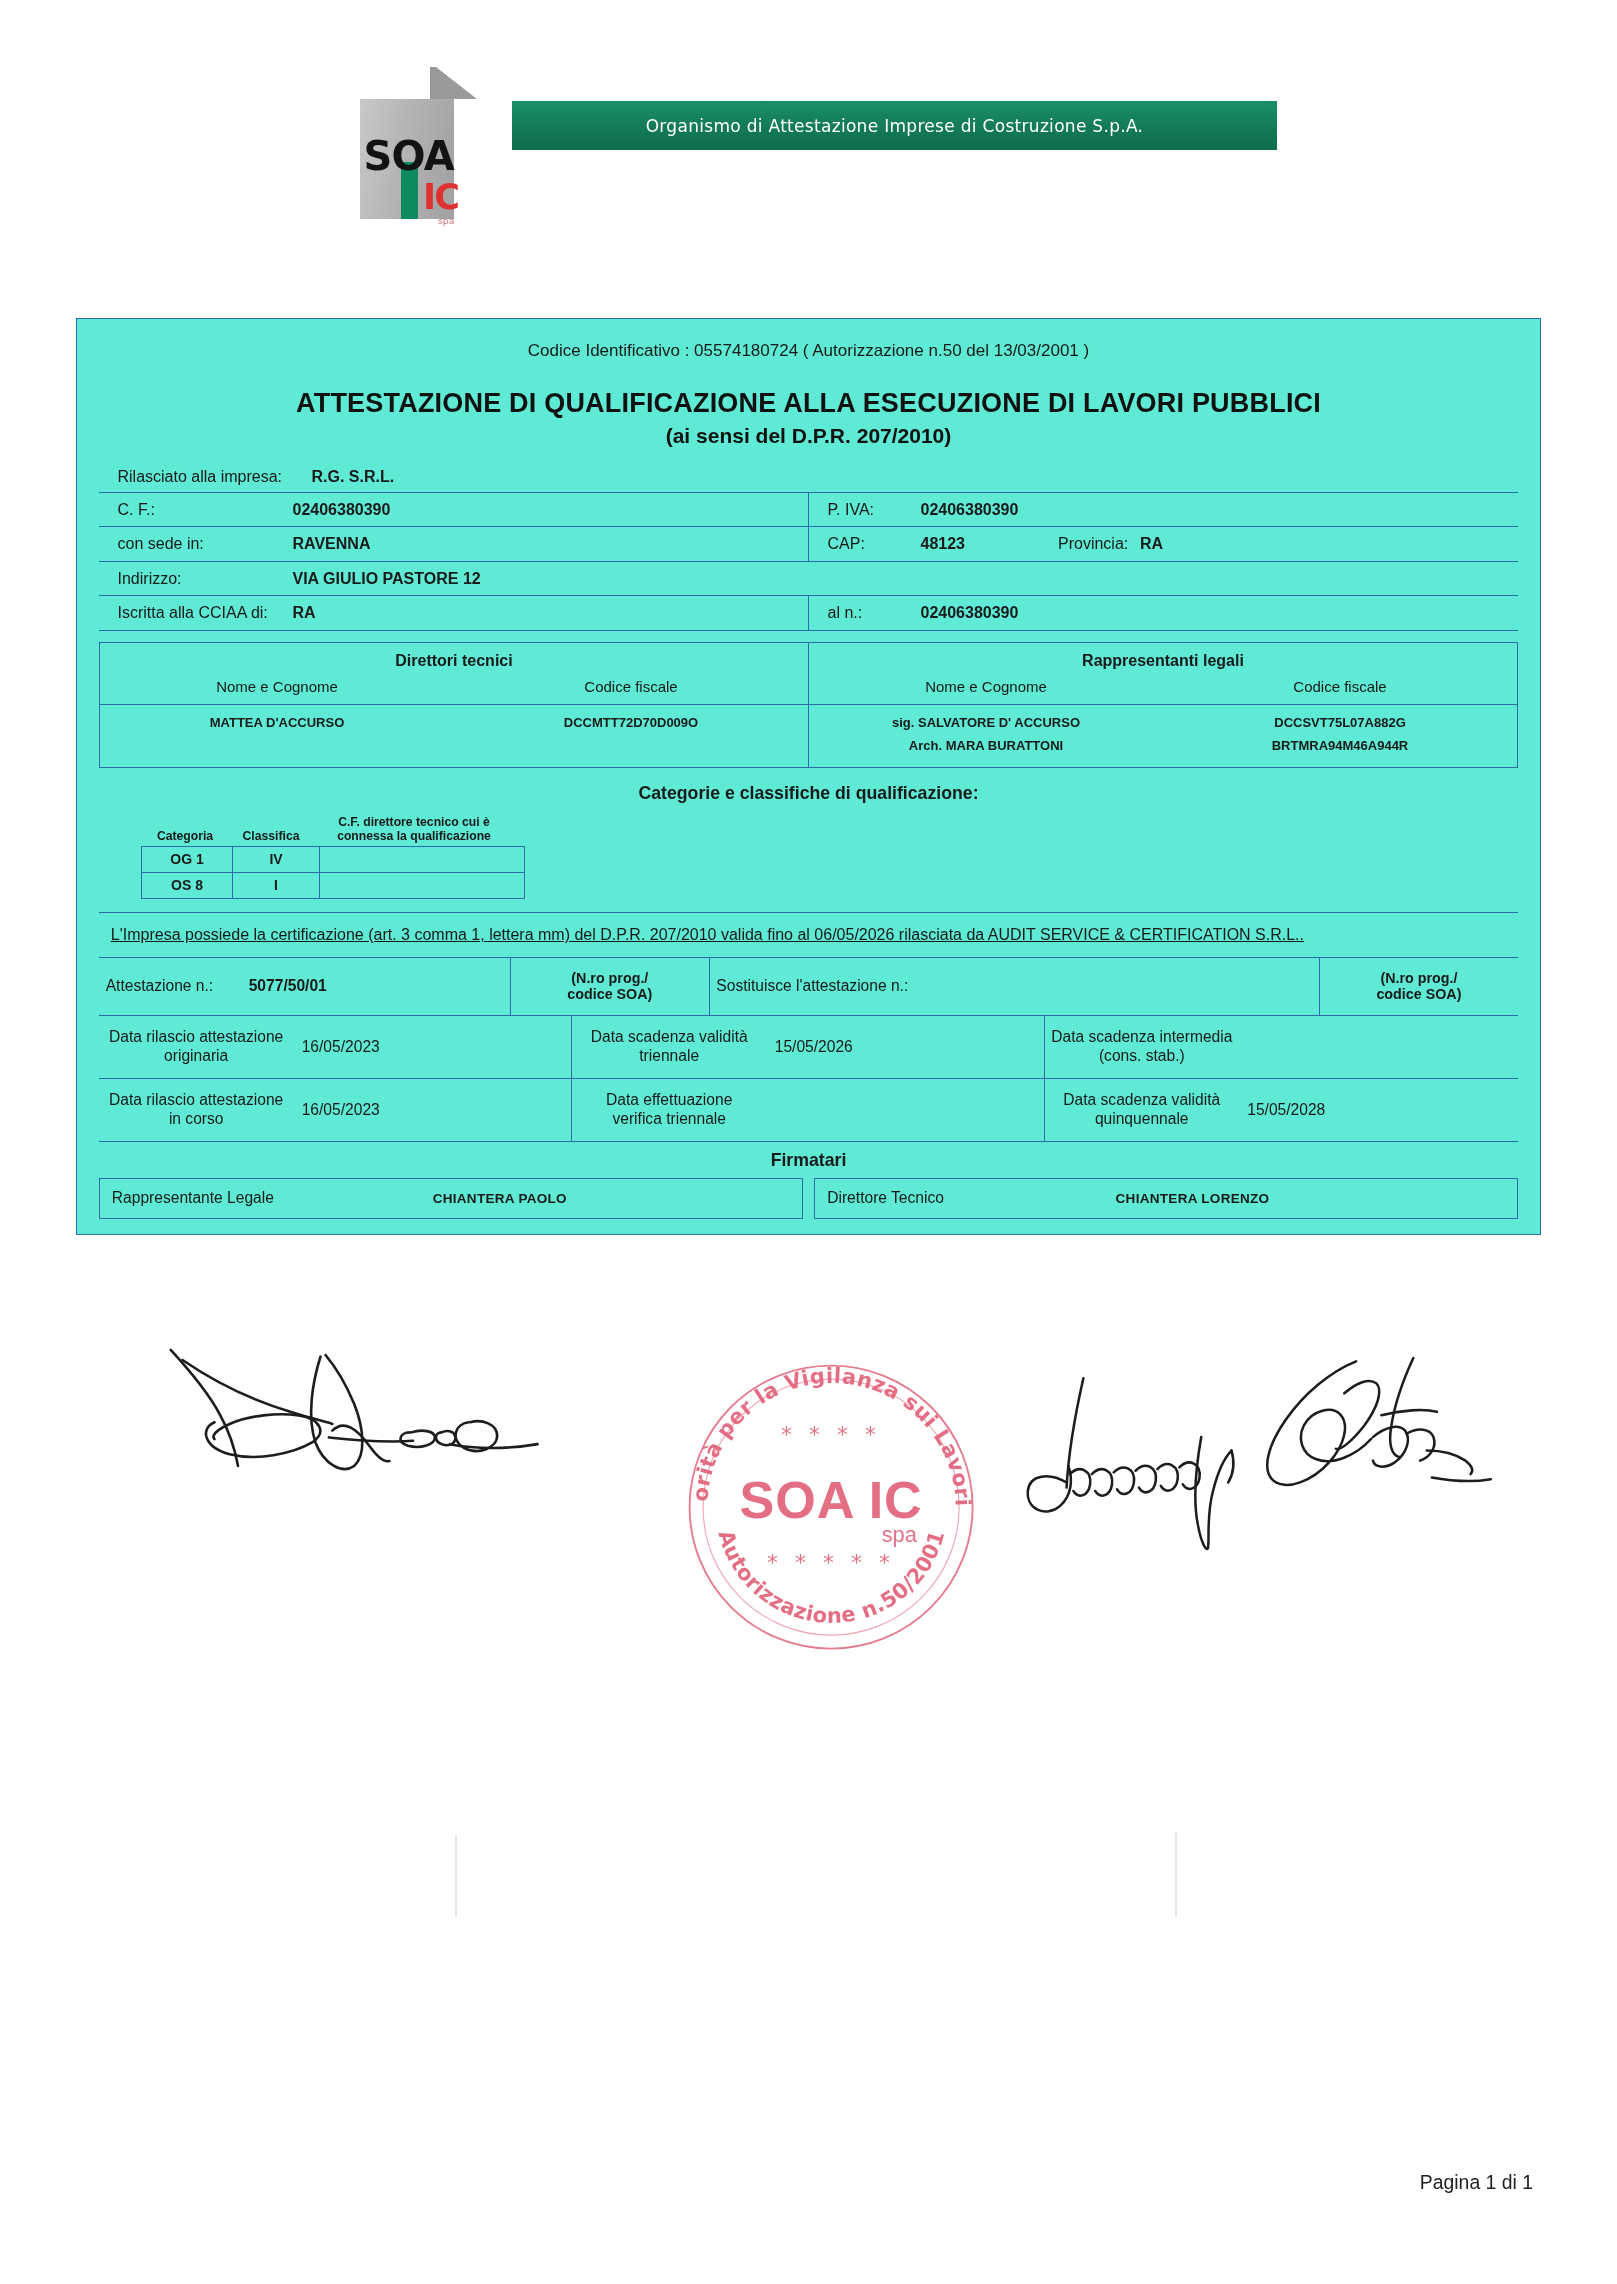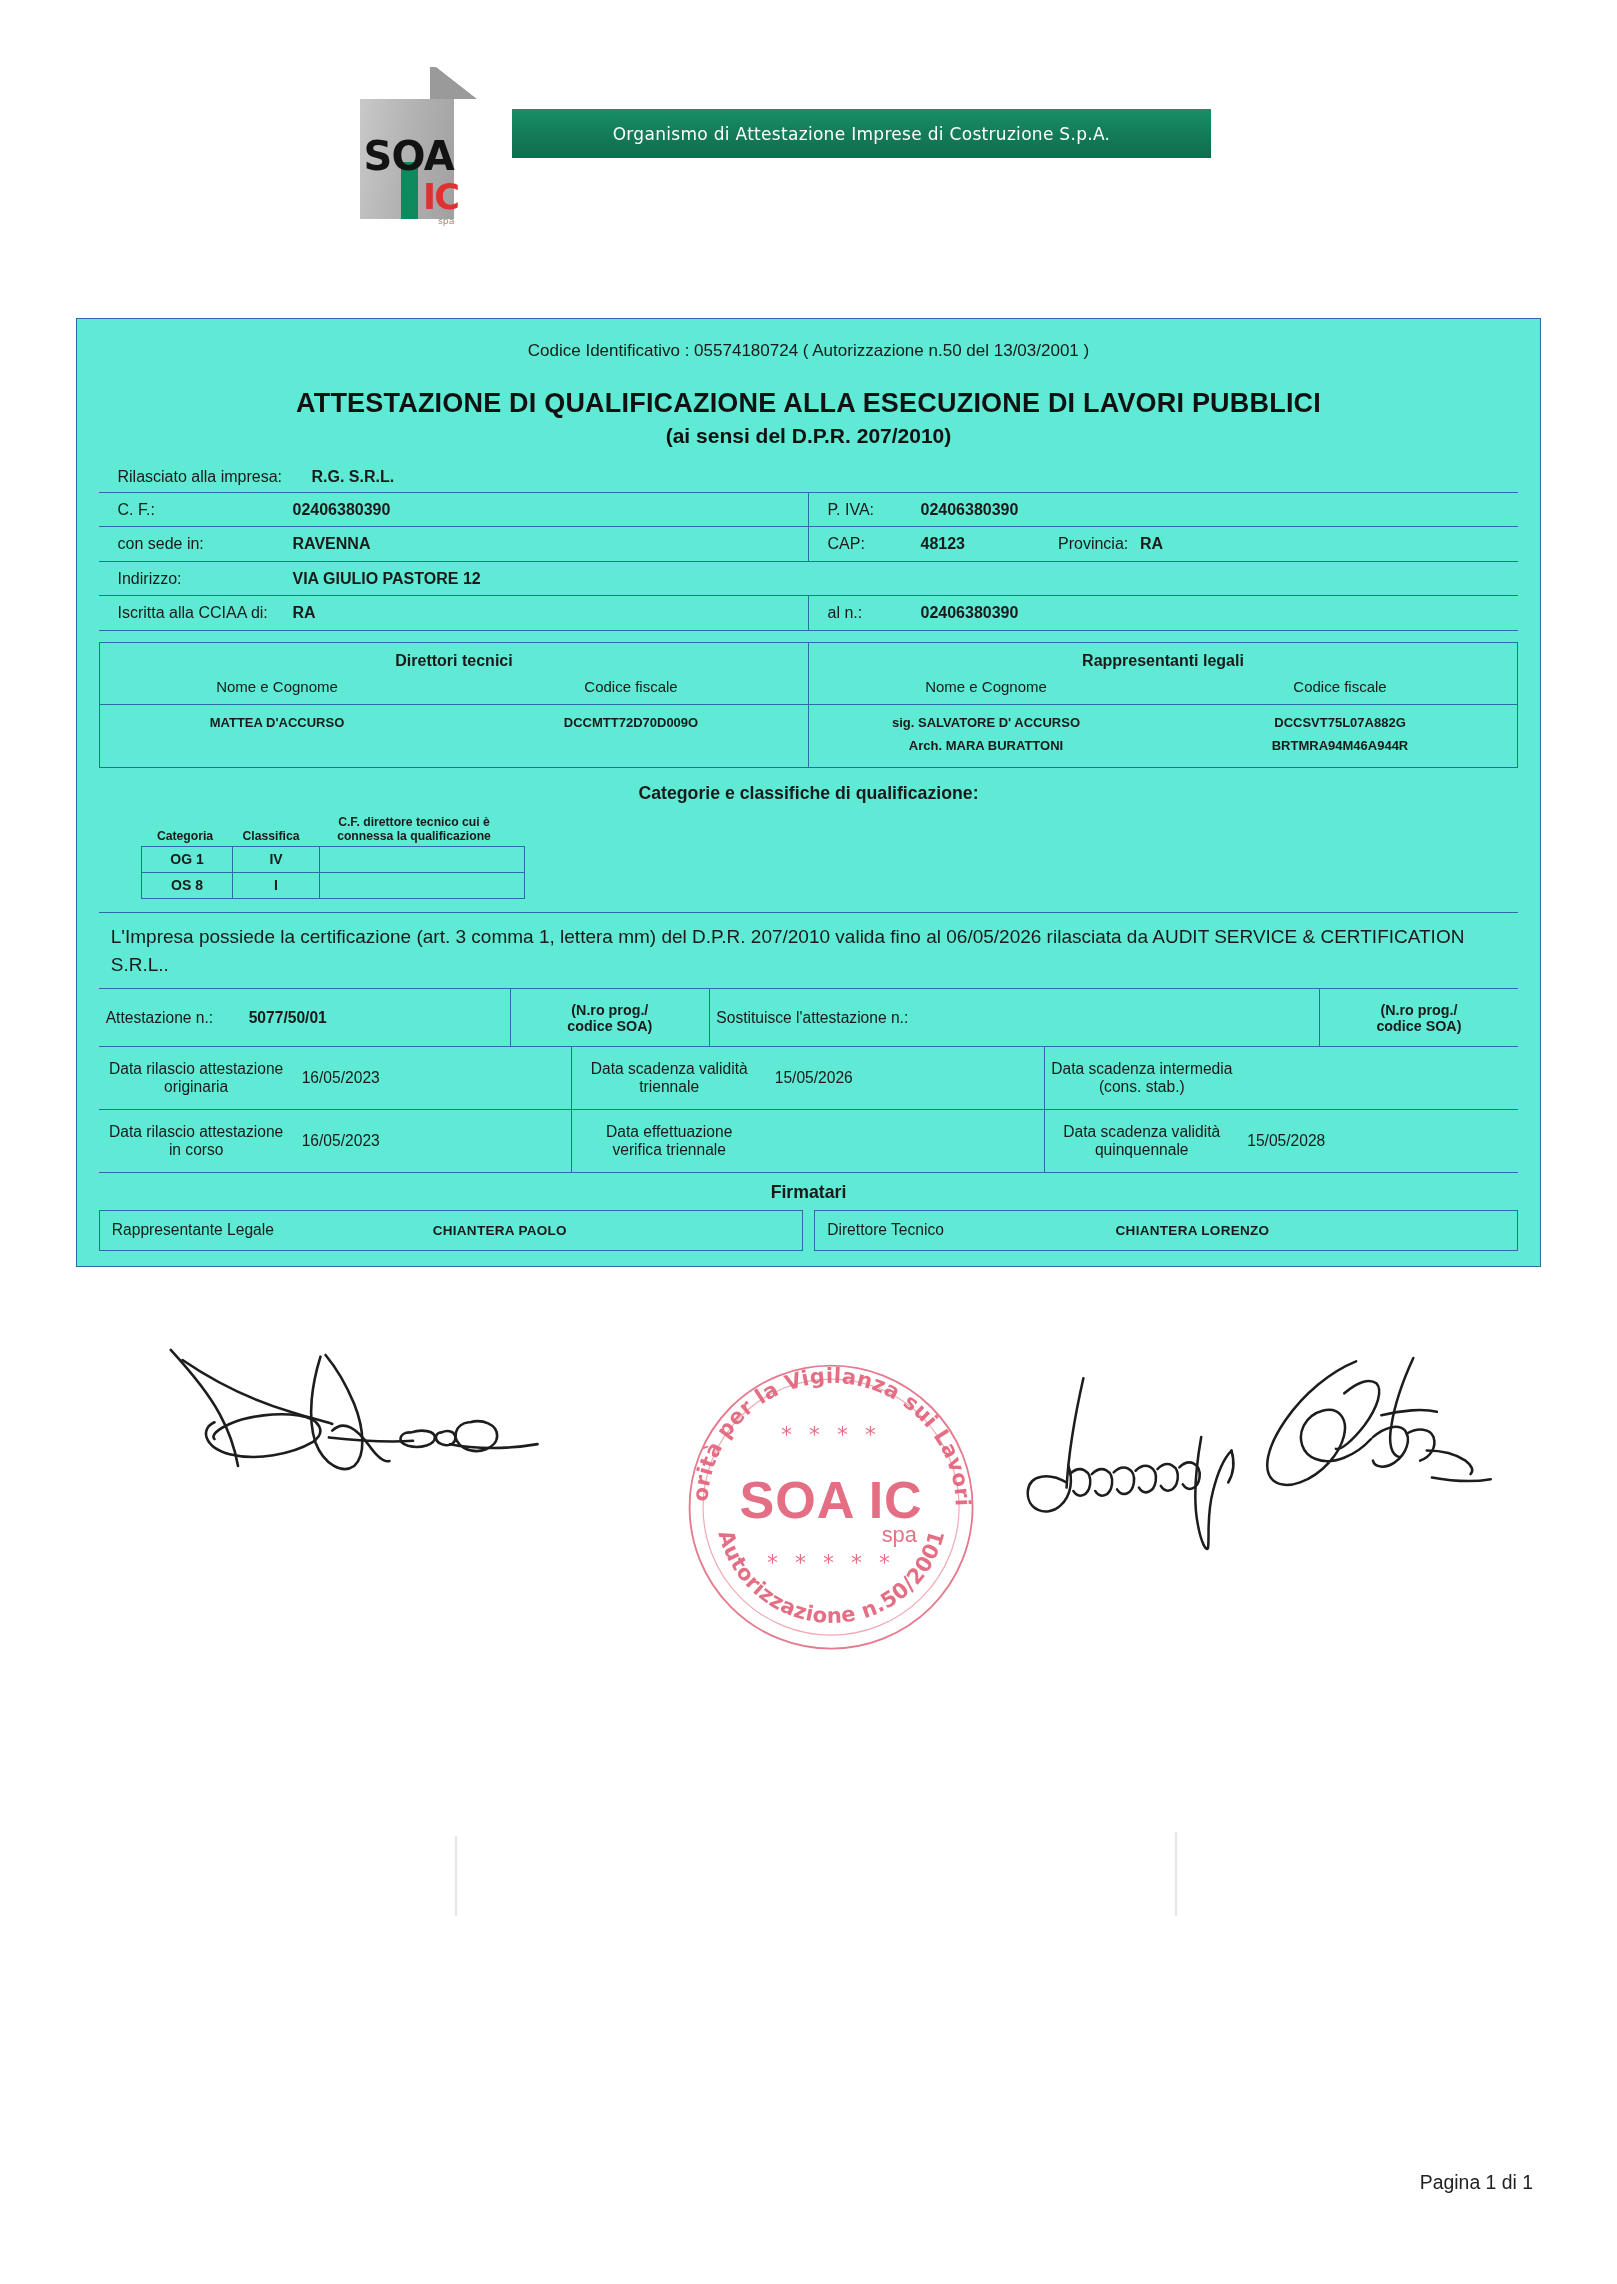--- a/index.html
+++ b/index.html
@@ -65,22 +65,22 @@
   }
   #logo-spa-text {
     position: absolute;
     left: 93px; top: 156px;
     font-size: 9.3px;
     color: #d07070;
     font-family: "DejaVu Sans", sans-serif;
   }
   #header-green-bar {
     position: absolute;
-    left: 512px; top: 109px;
-    width: 699px; height: 49px;
+    left: 512px; top: 101px;
+    width: 765px; height: 49px;
     background: linear-gradient(180deg, #1a8f68 0%, #137a57 55%, #0e6d4d 100%);
     display: flex;
     align-items: center;
     justify-content: center;
   }
   #header-green-bar span {
     color: #ffffff;
     font-size: 17px;
     letter-spacing: 0.3px;
     font-family: "DejaVu Sans", sans-serif;
@@ -226,22 +226,23 @@
   }
   .cat-table td.c1 { width: 88px; }
   .cat-table td.c2 { width: 84px; }
   .cat-table td.c3 { width: 202px; }
 
   
   #cert-para {
     margin: 13.5px 22px 0 22px;
     border-top: 1.5px solid #2d6ca8;
     padding: 10px 11.8px 10px 11.8px;
-    font-size: 19px;
+    font-size: 16px;
     line-height: 1.45;
+    text-decoration: underline;
   }
 
   
   .att-table {
     margin: 0 22px 0 22px;
     width: calc(100% - 44px);
     border-collapse: collapse;
     font-size: 15.6px;
   }
   .att-table td {

